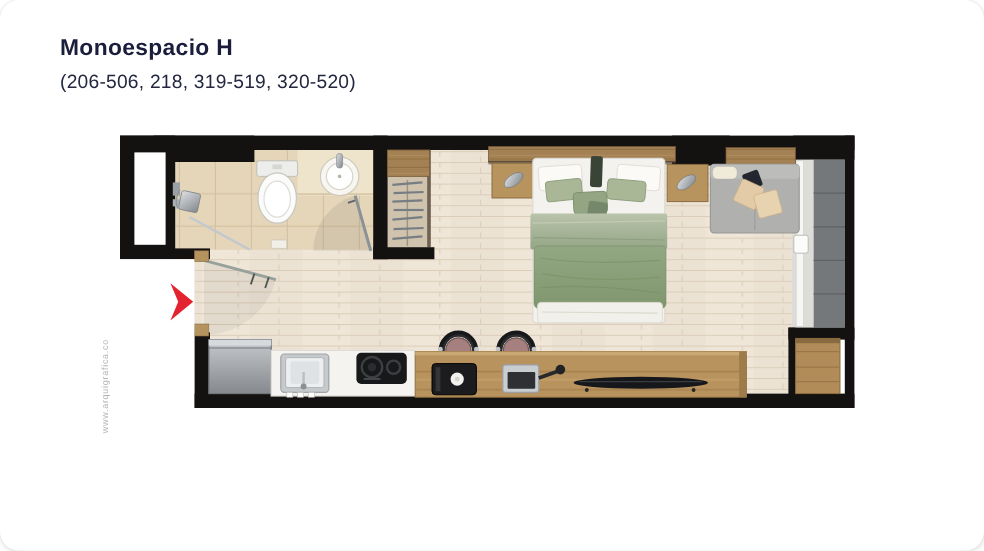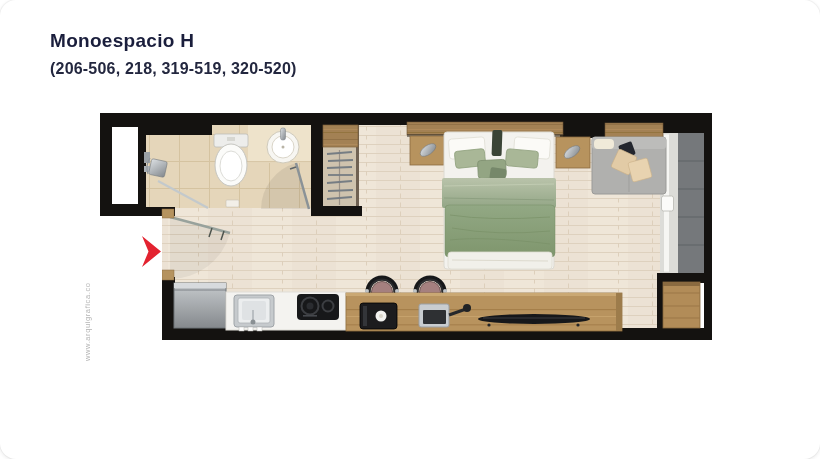--- a/index.html
+++ b/index.html
@@ -19,21 +19,21 @@
   }
   html,body{margin:0;padding:0;background:#fff;}
   body{font-family:"Liberation Sans", sans-serif;}
   .card{
     position:relative;width:820px;height:459px;background:var(--c-card_bg);
     border-radius:16px;overflow:hidden;
     box-shadow:0 1px 4px rgba(0,0,0,.10), 0 0 0 1px rgba(0,0,0,.03);
   }
   .header{position:absolute;left:50px;top:30px;color:var(--c-text);}
   .title{font-size:19px;font-weight:700;letter-spacing:.3px;line-height:1.2;}
-  .subtitle{font-size:16px;font-weight:700;margin-top:7px;letter-spacing:.2px;color:#23273f;}
+  .subtitle{font-size:16px;font-weight:400;margin-top:7px;letter-spacing:.2px;color:#23273f;}
   .watermark{
     position:absolute;left:83px;top:265px;height:96px;
     writing-mode:vertical-rl;transform:rotate(180deg);
     font-size:7.5px;letter-spacing:.6px;color:var(--c-watermark);
     white-space:nowrap;
   }
   svg.plan{position:absolute;left:0;top:0;}
   .wall{fill:var(--c-wall);}
   .ext{fill:#ffffff;}
   .frame{fill:#b5935f;stroke:#8a6c42;stroke-width:.5;}

